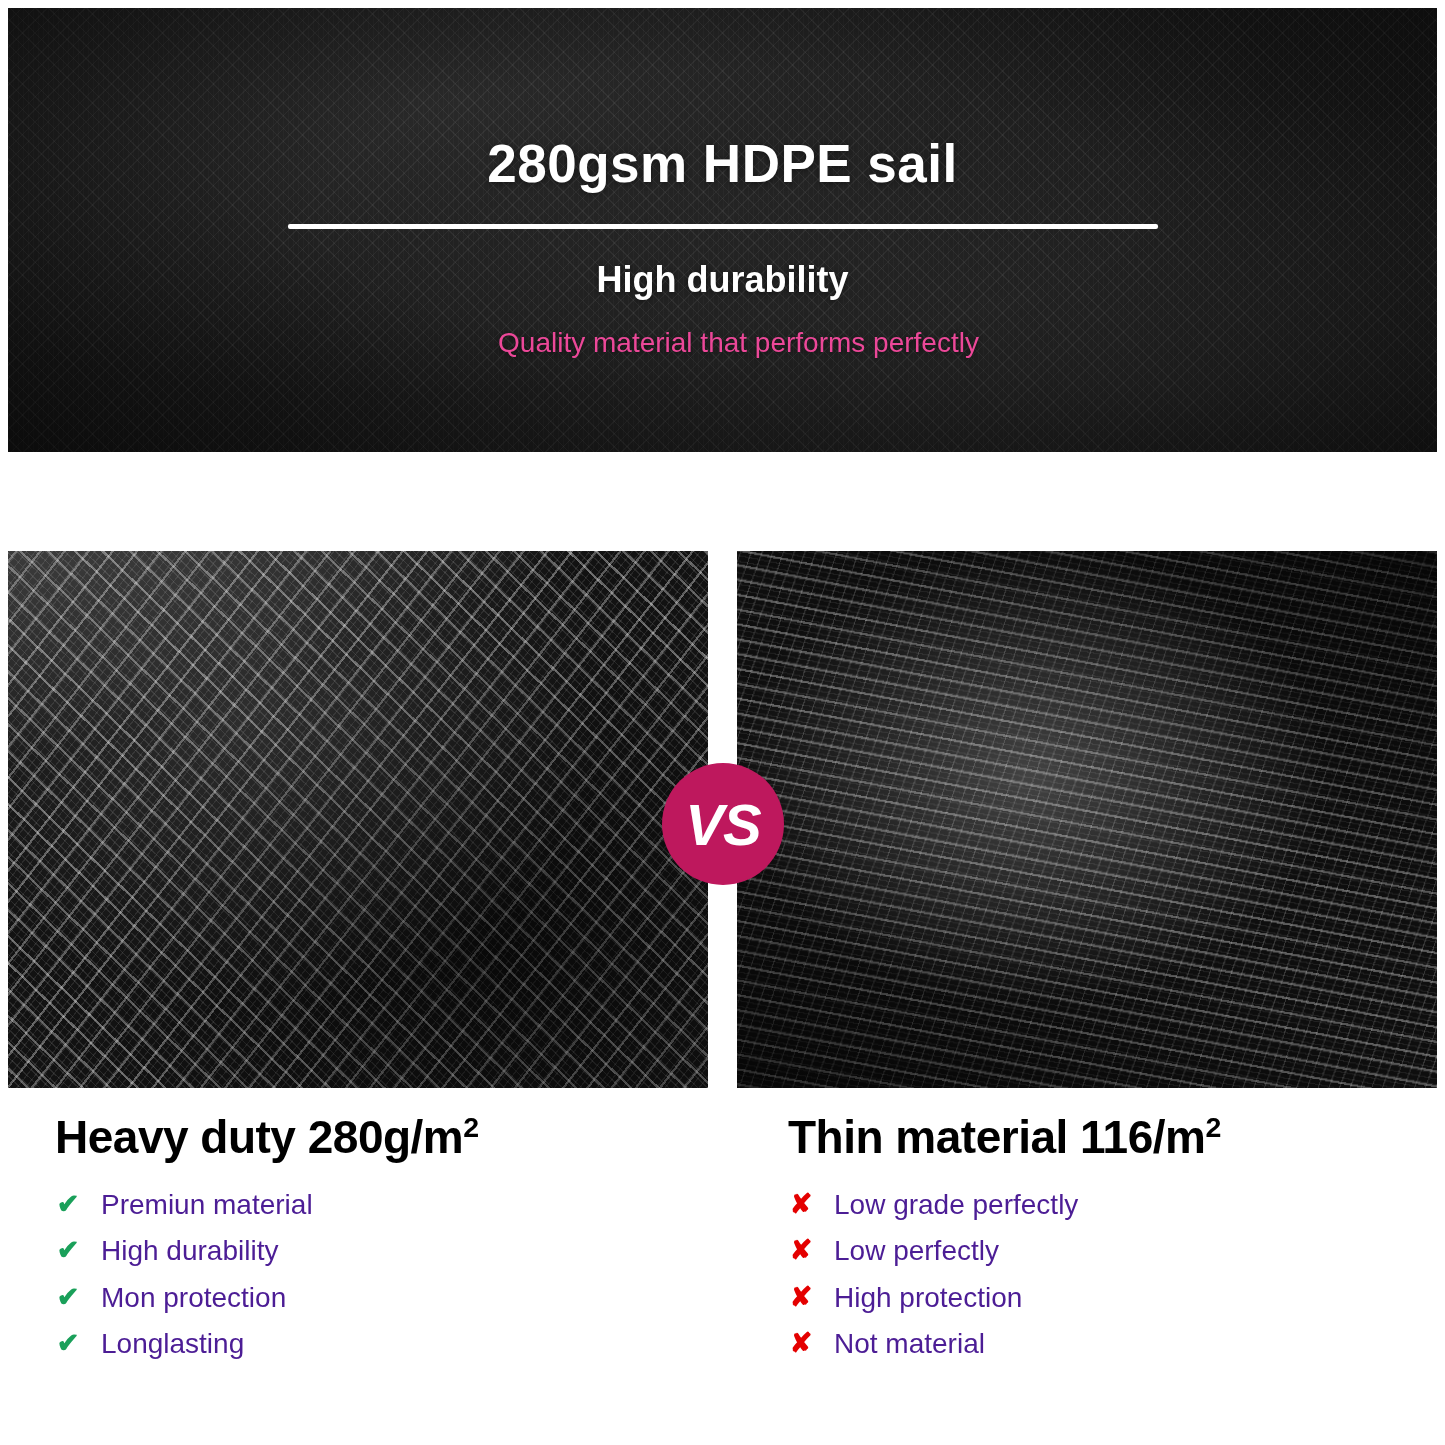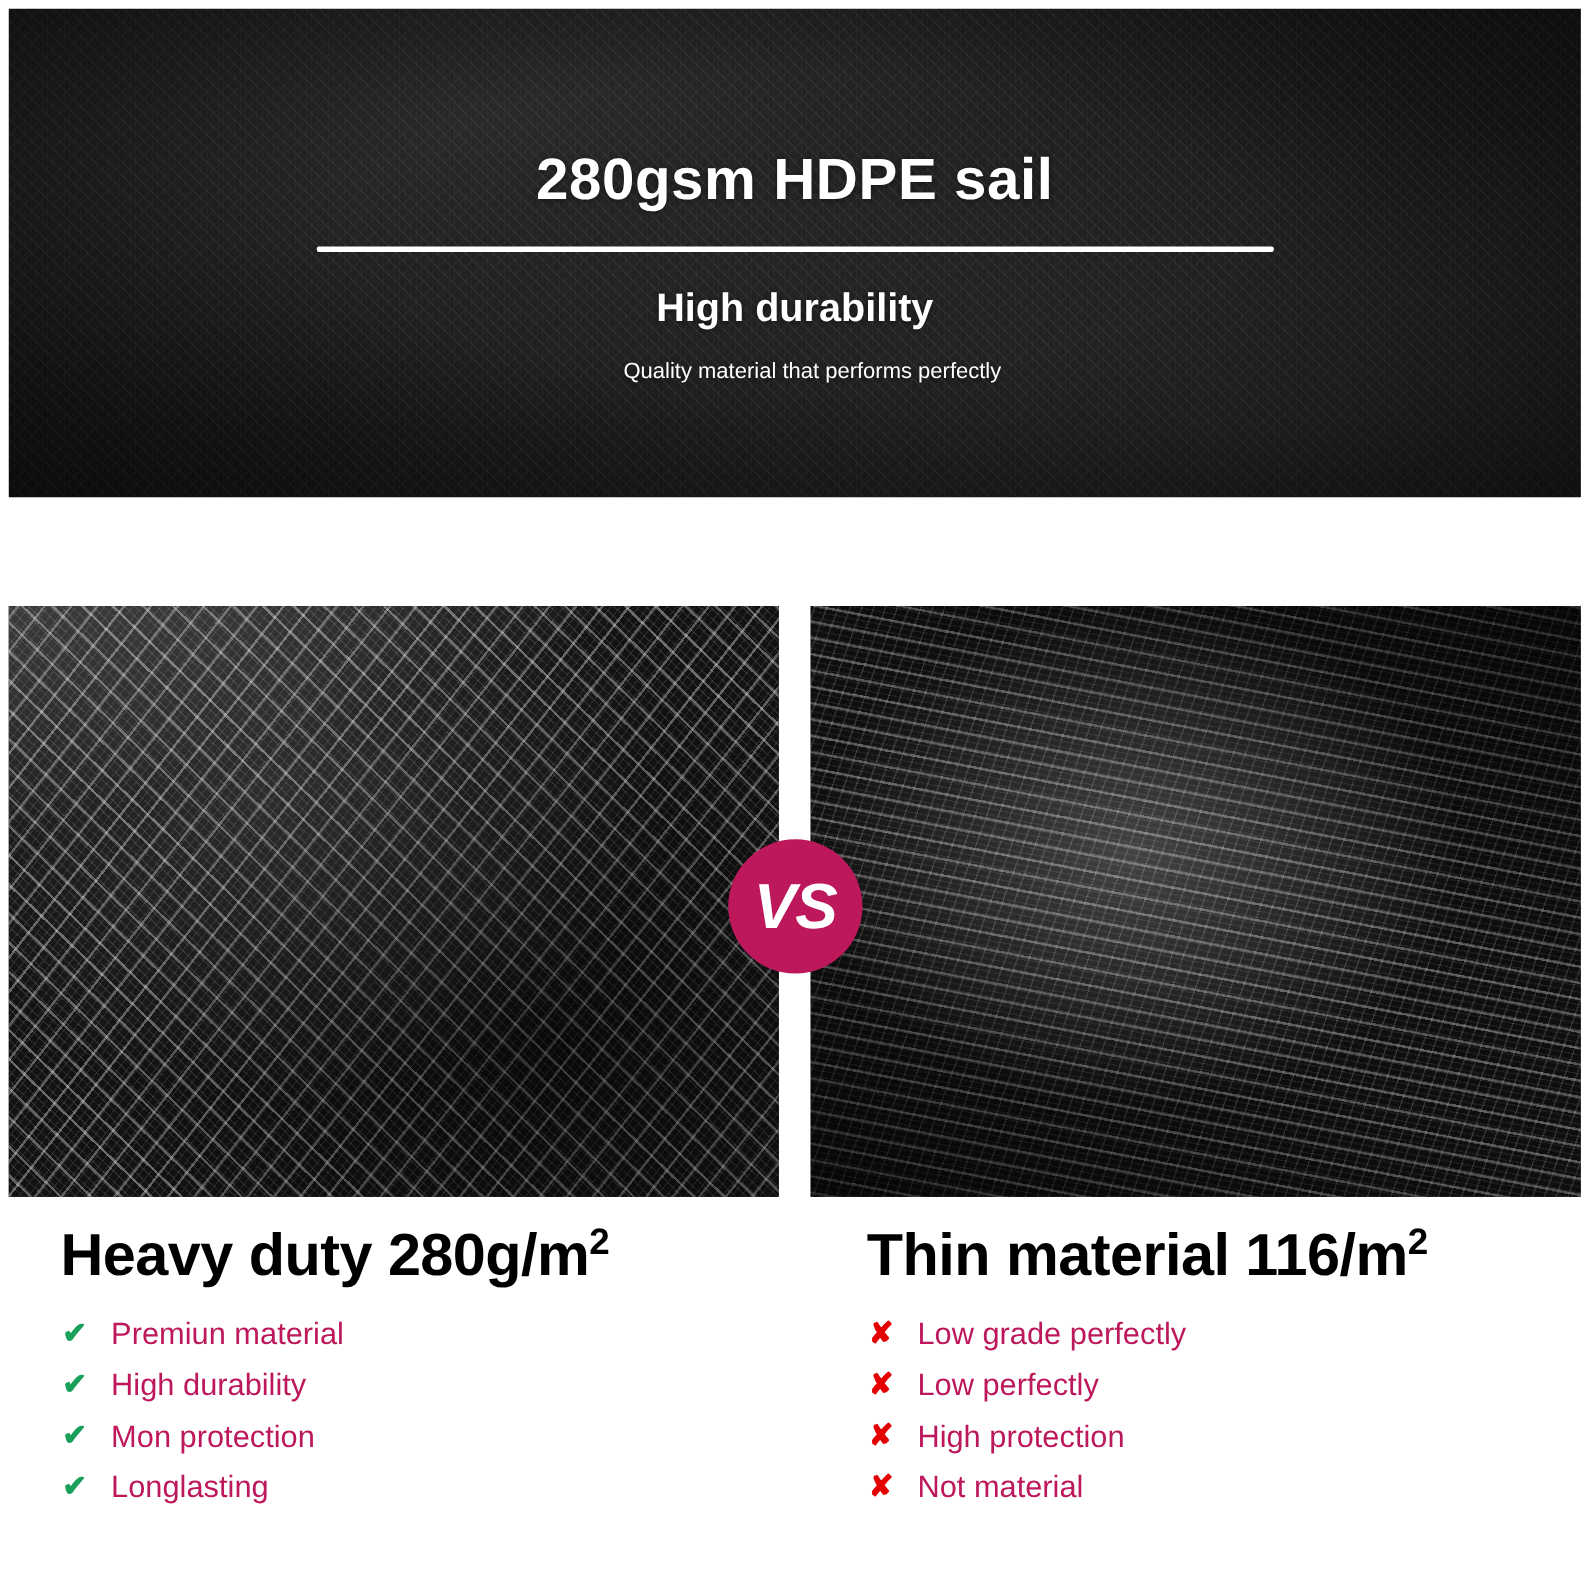--- a/index.html
+++ b/index.html
@@ -68,22 +68,22 @@
     border-radius: 2px;
   }
   .hero-sub {
     color: #ffffff;
     font-size: 36px;
     font-weight: bold;
     margin-top: 30px;
     text-shadow: 0 1px 5px rgba(0,0,0,0.5);
   }
   .hero-desc {
-    color: #ffffff;
-    font-size: 20px;
+    color: #ec4899;
+    font-size: 28px;
     font-weight: normal;
     margin-top: 26px;
     text-shadow: 0 1px 5px rgba(0,0,0,0.5);
     margin-left: 32px;
   }
 
   
   .compare {
     position: absolute;
     left: 8px;
@@ -172,21 +172,21 @@
   }
   .col {
     position: absolute;
     top: 0;
     width: 660px;
   }
   .col-left  { left: 55px; }
   .col-right { left: 788px; }
 
   .col-title {
-    font-size: 54px;
+    font-size: 46px;
     font-weight: bold;
     color: #000000;
     letter-spacing: -0.5px;
     white-space: nowrap;
   }
   .col-title sup {
     font-size: 0.62em;
     vertical-align: super;
   }
 
@@ -205,21 +205,21 @@
     flex: 0 0 26px;
     text-align: center;
     font-size: 27px;
     font-weight: bold;
     line-height: 1.05;
   }
   .mark-check { color: #1aa05a; }
   .mark-cross { color: #e40000; }
   .feat-label {
     font-size: 28px;
-    color: #be185d;
+    color: #4c1d95;
     line-height: 1.05;
   }
 </style>
 </head>
 <body>
 
 <div class="page">
 
   <div class="hero">
     <div class="hero-texture"></div>

